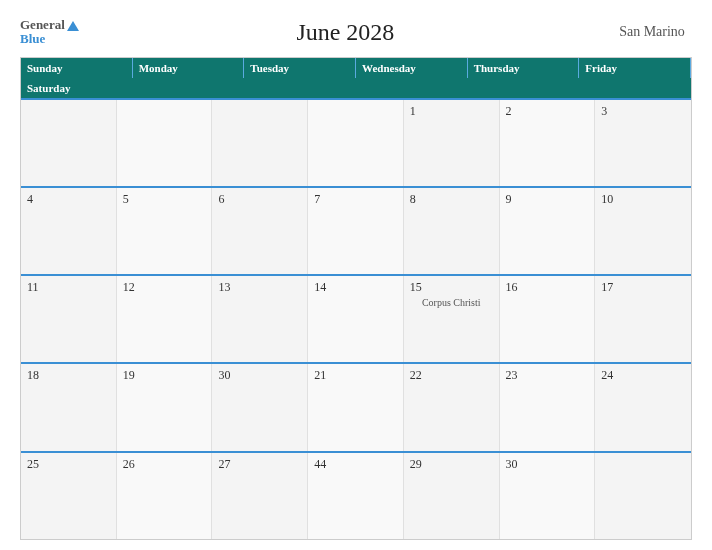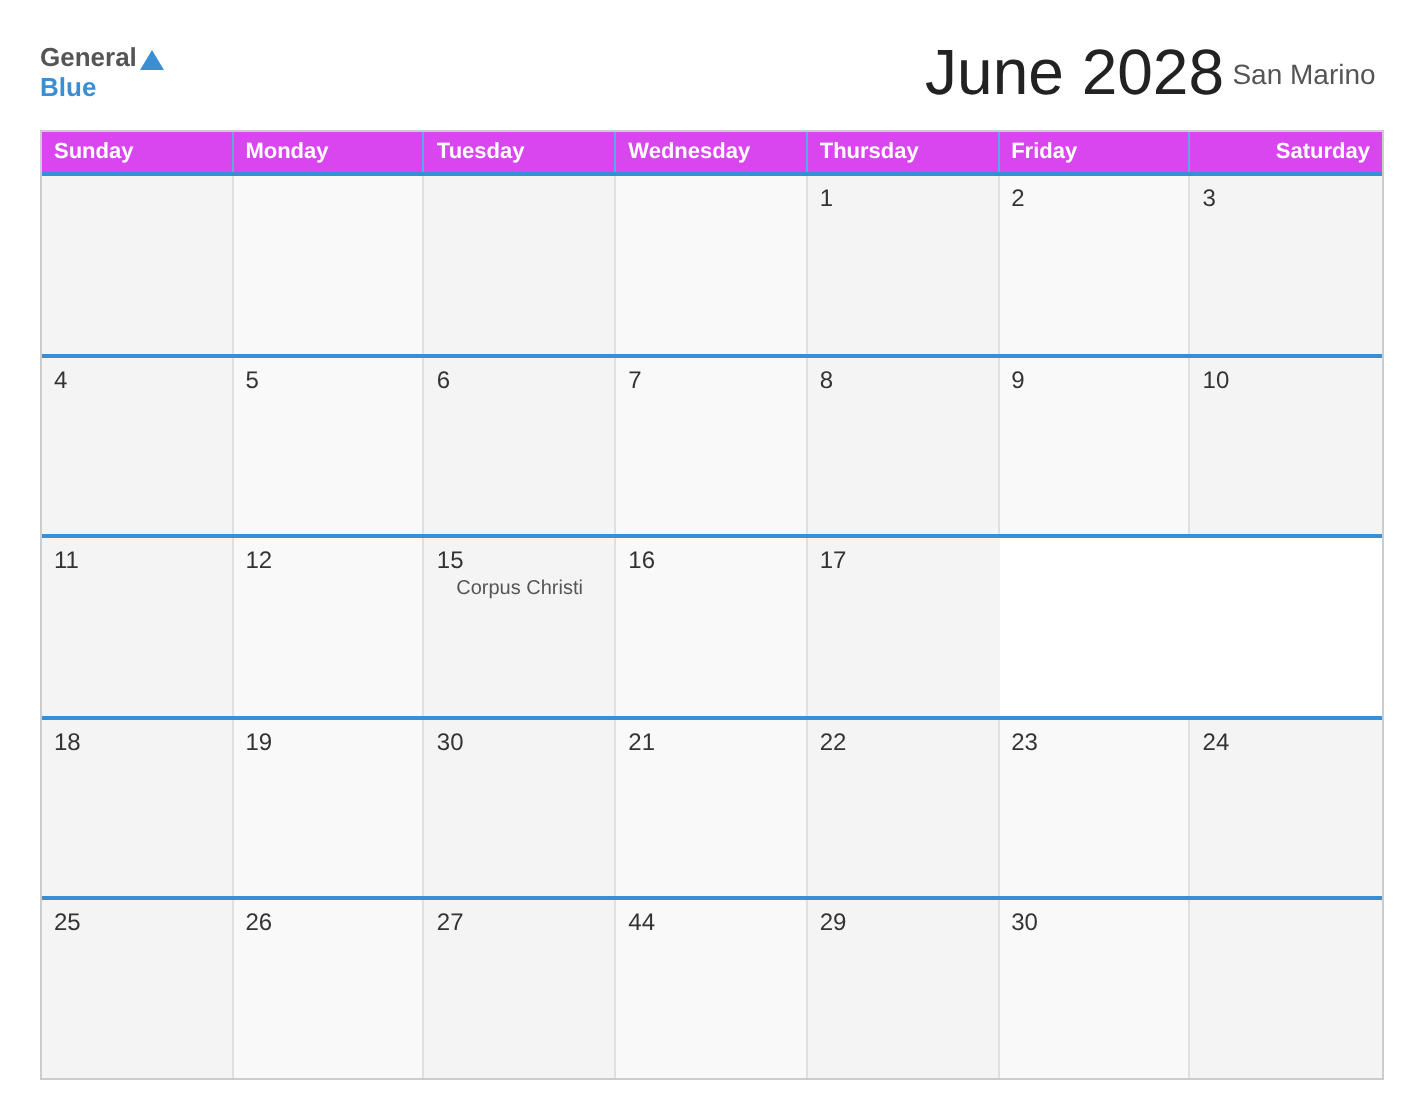--- a/index.html
+++ b/index.html
@@ -9,20 +9,21 @@
       background: #fff;
       font-family: Arial, sans-serif;
       overflow: hidden;
     }
     .page {
       width: 712px;
       height: 550px;
       padding: 18px 20px 10px 20px;
       display: flex;
       flex-direction: column;
+      font-family: Liberation Serif, serif;
     }
     .header {
       display: flex;
       align-items: center;
       justify-content: space-between;
       margin-bottom: 10px;
     }
     .logo {
       display: flex;
       flex-direction: column;
@@ -36,52 +37,52 @@
     .logo-triangle {
       display: inline-block;
       width: 0; height: 0;
       border-left: 6px solid transparent;
       border-right: 6px solid transparent;
       border-bottom: 10px solid #3a8fd4;
       margin-left: 2px;
       vertical-align: middle;
     }
     .title {
-      font-size: 32px;
+      font-size: 24px;
       font-weight: normal;
       color: #222;
-      text-align: right;
+      text-align: center;
       flex: 1;
     }
     .country {
       font-size: 14px;
       color: #555;
       text-align: center;
       min-width: 80px;
     }
     .calendar {
       border: 1px solid #ccc;
       flex: 1;
       display: flex;
       flex-direction: column;
     }
     .cal-header {
       display: grid;
-      grid-template-columns: repeat(7, 1fr);
-      background: #d946ef;
+      grid-template-columns: repeat(6, 1fr);
+      background: #0f766e;
     }
     .cal-header-cell {
       color: #fff;
       font-size: 11px;
       font-weight: bold;
       text-align: left;
       padding: 4px 6px;
       border-right: 1px solid #5aaae0;
     }
-    .cal-header-cell:last-child { border-right: none; text-align: right; }
+    .cal-header-cell:last-child { border-right: none; }
     .cal-body {
       display: flex;
       flex-direction: column;
       flex: 1;
     }
     .cal-row {
       display: grid;
       grid-template-columns: repeat(7, 1fr);
       flex: 1;
       border-top: 2px solid #3a8fd4;
@@ -175,20 +176,26 @@
           </div>
         </div>
         <div class="cal-row">
           <div class="cal-cell">
             <span class="day-num">11</span>
           </div>
           <div class="cal-cell">
             <span class="day-num">12</span>
           </div>
           <div class="cal-cell">
+            <span class="day-num">13</span>
+          </div>
+          <div class="cal-cell">
+            <span class="day-num">14</span>
+          </div>
+          <div class="cal-cell">
             <span class="day-num">15</span>
             <span class="event-label">Corpus Christi</span>
           </div>
           <div class="cal-cell">
             <span class="day-num">16</span>
           </div>
           <div class="cal-cell">
             <span class="day-num">17</span>
           </div>
         </div>

